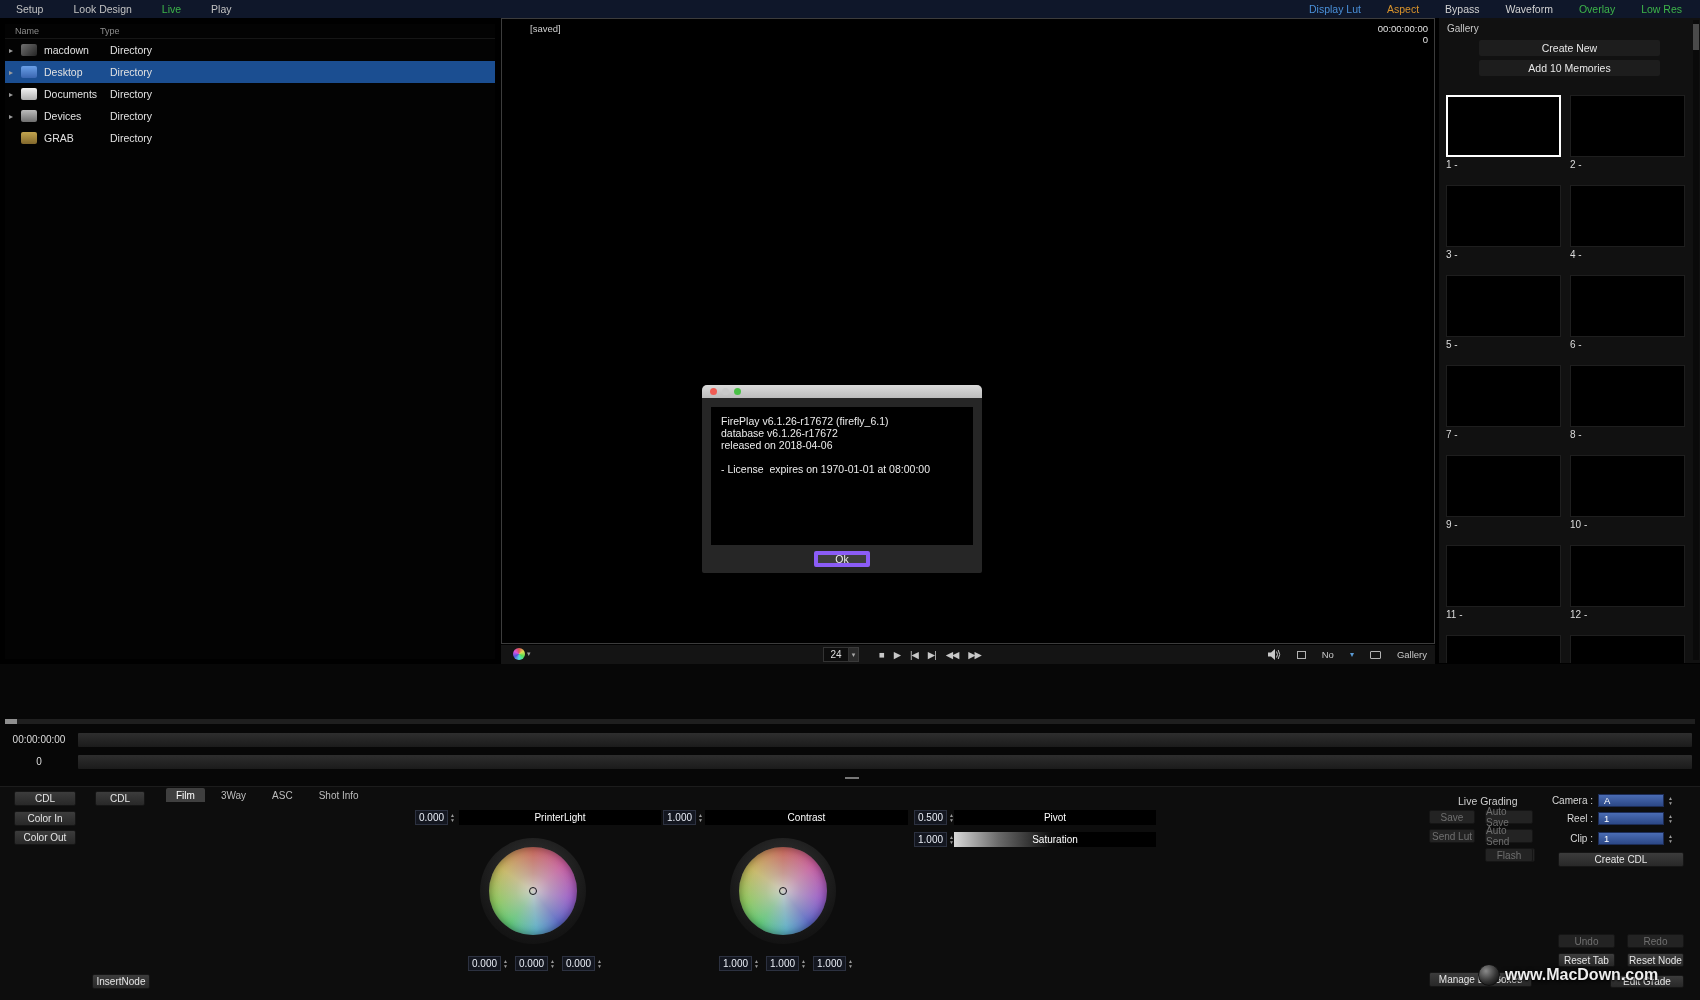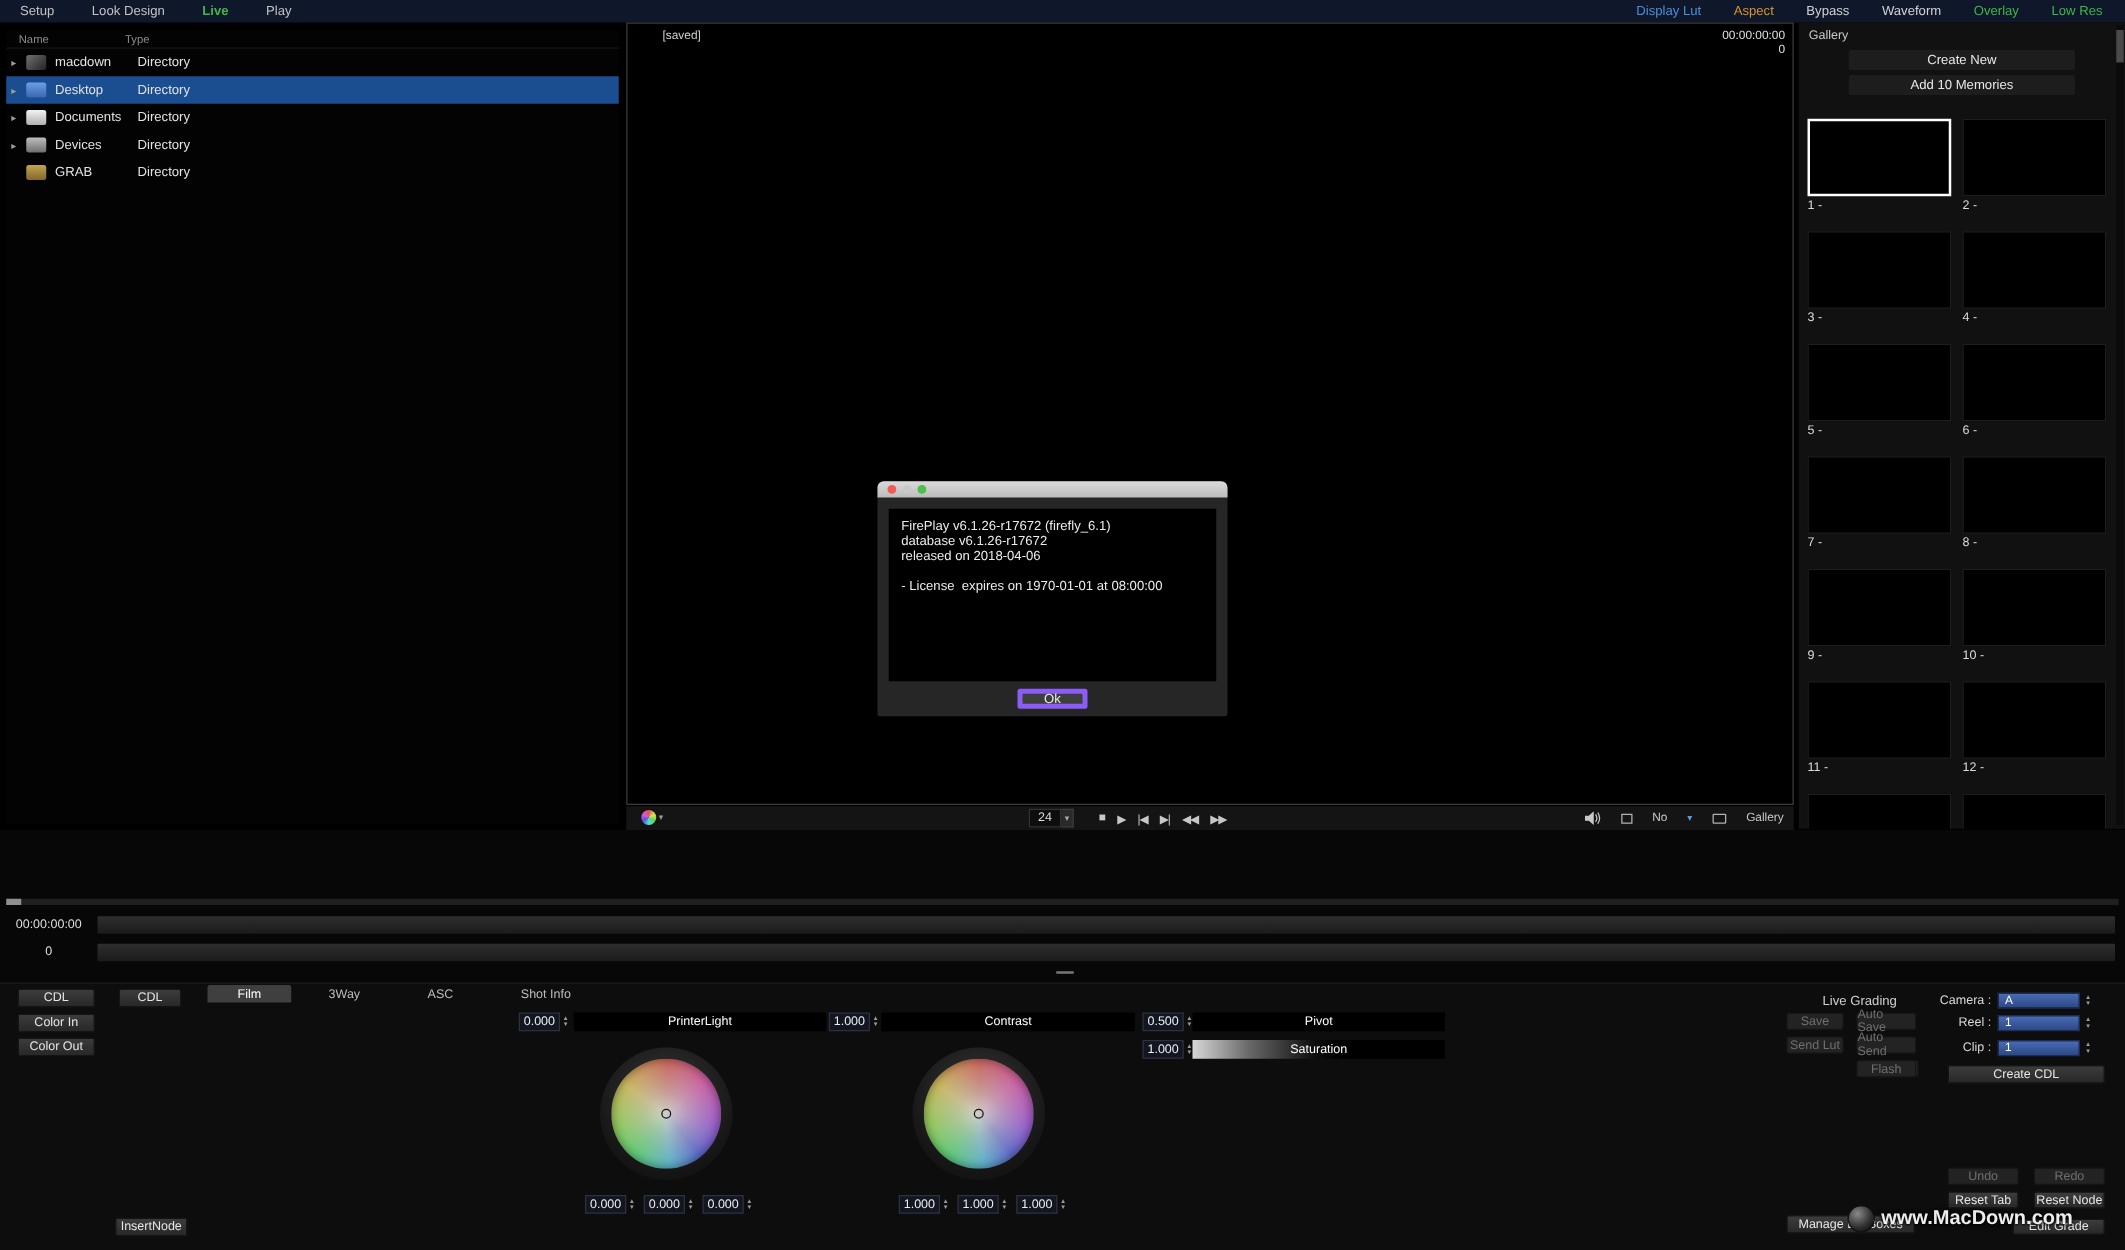--- a/index.html
+++ b/index.html
@@ -5,21 +5,21 @@
   * { margin:0; padding:0; box-sizing:border-box; }
   html,body { width:1700px; height:1000px; background:#000; overflow:hidden;
               font-family:"Liberation Sans", sans-serif; }
   .app { position:relative; width:1700px; height:1000px; background:#000; }
 
   
   .topbar { position:absolute; left:0; top:0; width:1700px; height:18px;
             background:#0f172a; display:flex; align-items:center; justify-content:space-between; }
   .tabs { display:flex; gap:30px; padding-left:16px; }
   .tab { font-size:10.5px; color:#c2c2c2; cursor:default; }
-  .tab.active { color:#3db54a;font-weight:bold; }
+  .tab.active { color:#3db54a; }
   .modes { display:flex; gap:26px; padding-right:18px; }
   .mode { font-size:10.5px; }
   .m-displaylut{color:#4a90d9;} .m-aspect{color:#d9932b;} .m-bypass{color:#d2d2d2;}
   .m-waveform{color:#d2d2d2;} .m-overlay{color:#3db54a;} .m-lowres{color:#3db54a;}
 
   
   .filebrowser { position:absolute; left:5px; top:24px; width:490px; height:635px; background:#030303; }
   .fb-header { height:15px; display:flex; align-items:center; font-size:9px; color:#8d8d8d;
                border-bottom:1px solid #161616; }
   .fb-h-name { padding-left:10px; width:95px; }
@@ -105,21 +105,21 @@
   .tl-dash { position:absolute; left:845px; top:113px; width:14px; height:2px; background:#777; }
 
   
   .grading { position:absolute; left:0; top:786px; width:1700px; height:214px;
              background:#0d0d0d; border-top:1px solid #1c1c1c; }
   .btn { position:absolute; background:linear-gradient(#3c3c3c,#282828); border:1px solid #151515;
          color:#e6e6e6; font-size:10px; display:flex; align-items:center; justify-content:center;
          border-radius:2px; }
   .btn.dim { color:#6f6f6f; background:#232323; }
   .g-tabs { position:absolute; left:166px; top:1px; display:flex; gap:6px; }
-  .g-tab { height:14px; padding:0 24px; font-size:10px; color:#bdbdbd;
+  .g-tab { height:14px; padding:0 10px; font-size:10px; color:#bdbdbd;
            display:flex; align-items:center; }
   .g-tab.active { background:#3f3f3f; color:#fff; border-radius:2px 2px 0 0; }
   .spin { position:absolute; display:flex; height:15px; }
   .spin-val { width:33px; background:#13161f; border:1px solid #2c3140; color:#e9edf5;
               font-size:10px; display:flex; align-items:center; justify-content:center; }
   .spin-arrows { width:9px; display:flex; flex-direction:column; justify-content:center; }
   .spin-arrows span { font-size:5px; line-height:5px; color:#9a9a9a; text-align:center; }
   .pbar { position:absolute; height:15px; background:#000; color:#fff; font-size:10px;
           display:flex; align-items:center; justify-content:center; }
   .pbar.sat { background:linear-gradient(90deg,#d8d8d8 0%,#6a6a6a 22%,#0e0e0e 48%,#000 60%); }

